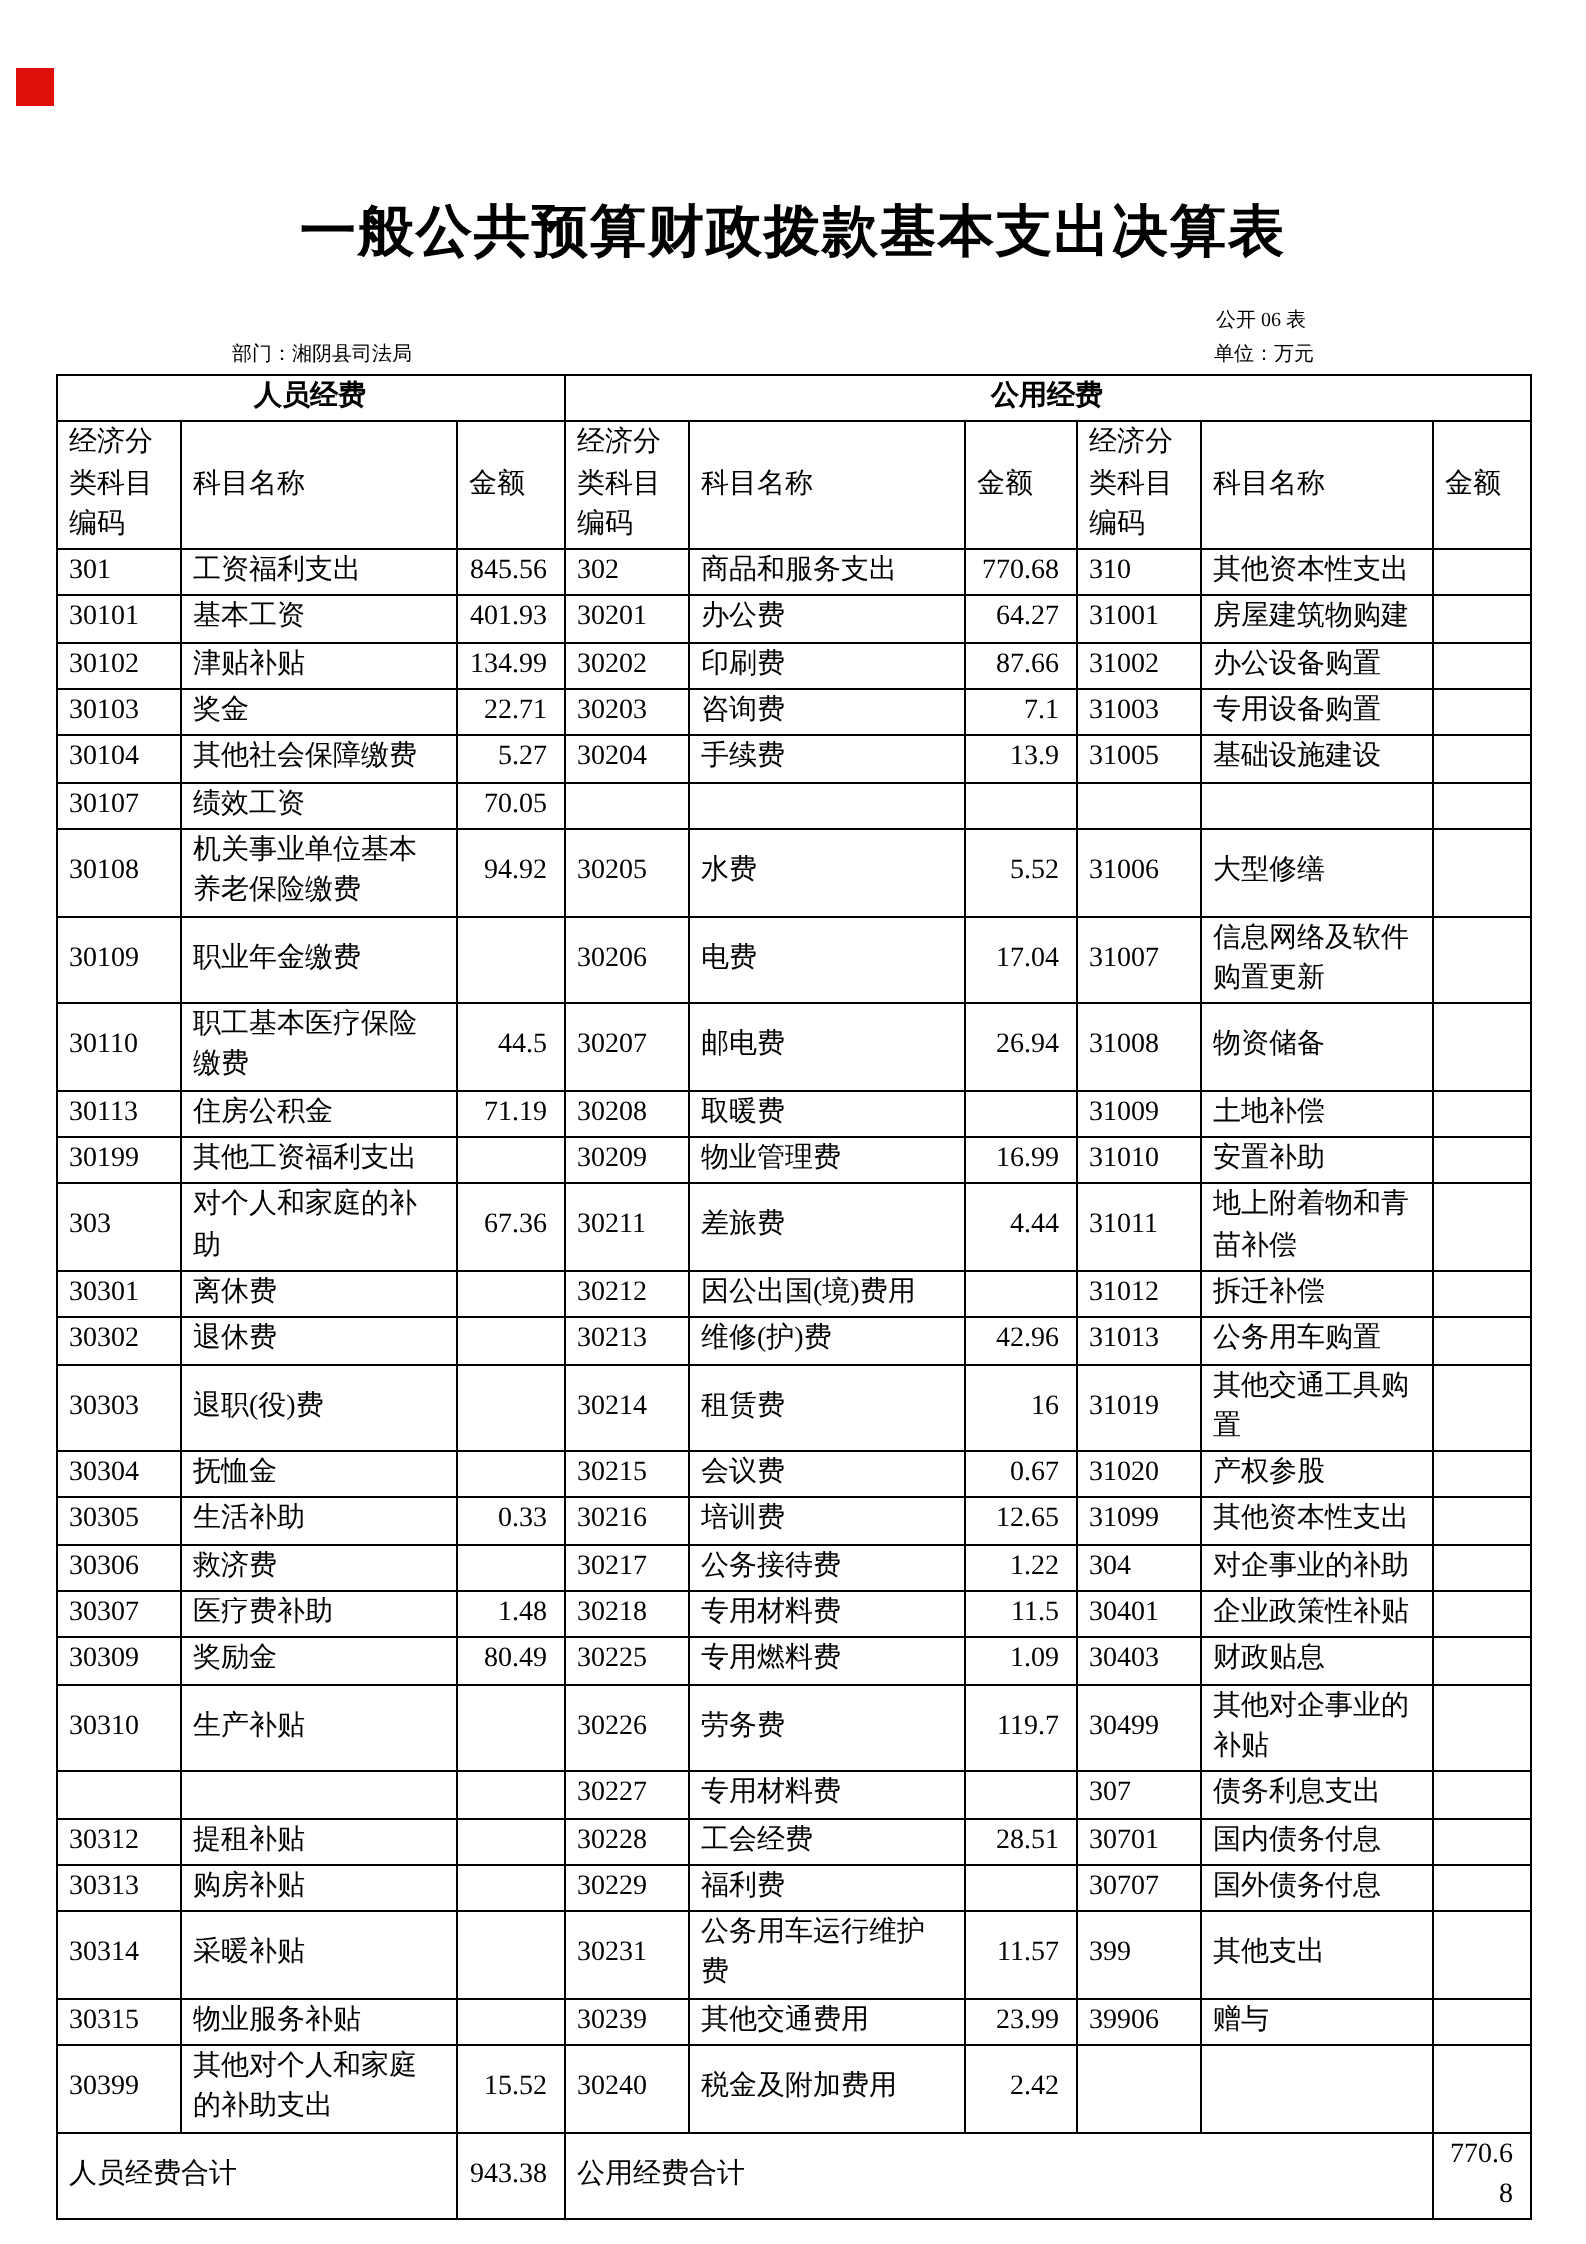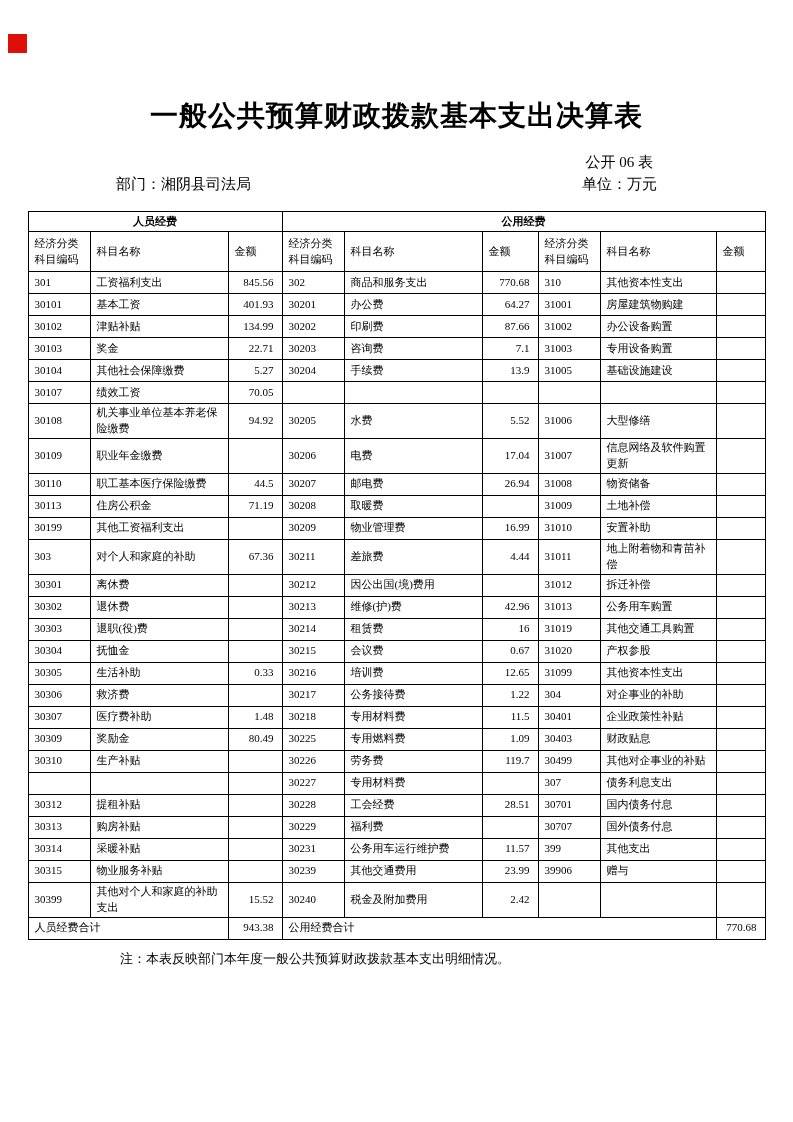--- a/index.html
+++ b/index.html
@@ -6,28 +6,28 @@
   html,body { background:#ffffff; }
   body {
     width:793px; height:1122px; position:relative; overflow:hidden;
     font-family:"Liberation Serif","DejaVu Serif",serif; color:#000;
   }
   .stamp { position:absolute; left:8px; top:34px; width:19px; height:19px; }
   .title {
     margin-top:97px; text-align:center;
     font-size:28px; font-weight:bold; letter-spacing:1px;
   }
-  .meta { width:737px; margin:18px auto 0 auto; font-size:15px; }
+  .meta { width:737px; margin:18px auto 0 auto; font-size:10px; }
   .issue { text-align:right; padding-right:112px; }
-  .meta-line { display:flex; justify-content:space-between; margin-top:3px; margin-bottom:17px; }
+  .meta-line { display:flex; justify-content:space-between; margin-top:3px; margin-bottom:3px; }
   .dept { padding-left:88px; }
   .unit { padding-right:108px; }
   table {
     width:737px; margin:0 auto; border-collapse:collapse; table-layout:fixed;
-    font-size:11px;
+    font-size:14px;
   }
   th,td {
     border:1px solid #000; padding:1px 6px; vertical-align:middle;
     line-height:1.45; word-break:break-all; font-weight:normal;
   }
   tr { height:22px; }
   tr.group-row { height:20px; }
   tr.subhead-row { height:40px; }
   th.group { text-align:center; font-weight:bold; }
   th.h-code { text-align:left; }

